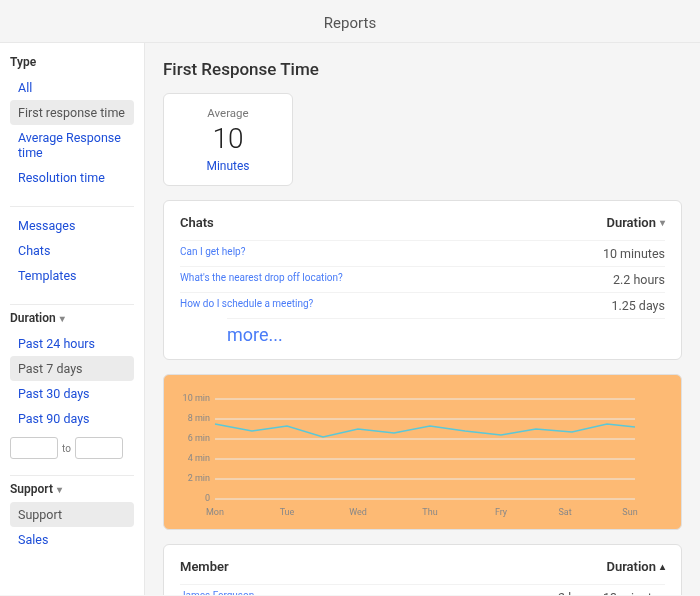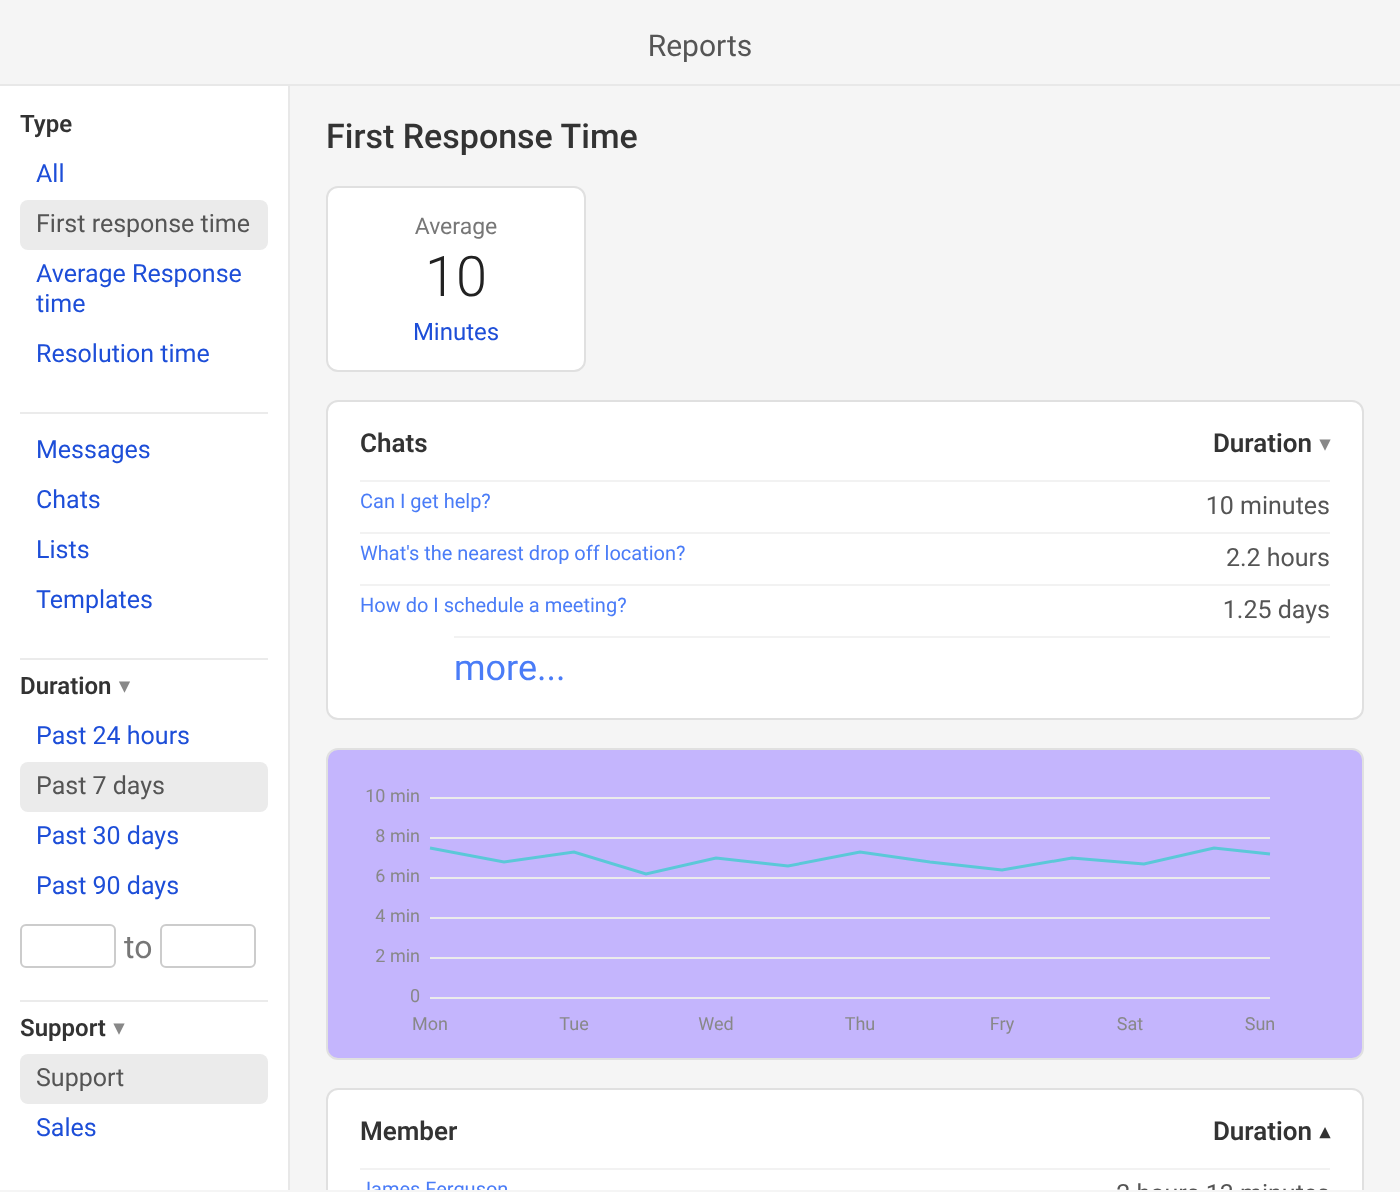--- a/index.html
+++ b/index.html
@@ -69,21 +69,21 @@
     }
     .date-input {
       width: 48px;
       height: 22px;
       border: 1px solid #ccc;
       border-radius: 3px;
       font-size: 11px;
       padding: 2px 4px;
     }
     .date-label {
-      font-size: 16px;
+      font-size: 10px;
       color: #777;
     }
     .funnel-icon {
       font-size: 10px;
       color: #888;
     }
 
     
     .main {
       flex: 1;
@@ -158,21 +158,21 @@
       font-size: 18px;
       cursor: pointer;
       padding-top: 5px;
       display: block;
       border-top: 1px solid #f2f2f2;
       margin-left: 47px;
     }
 
     
     .chart-card {
-      background: #c4b5fd;
+      background: #fdba74;
       border: 1px solid #e0e0e0;
       border-radius: 6px;
       padding: 14px 16px 10px;
       margin-bottom: 14px;
     }
 
     
     .chart-svg { display: block; }
 
     
@@ -213,23 +213,20 @@
     </div>
 
     <hr class="sidebar-divider">
 
     <div class="sidebar-section">
       <div class="sidebar-item">
         <span>Messages</span>
       </div>
       <div class="sidebar-item">
         <span>Chats</span>
-      </div>
-      <div class="sidebar-item">
-        <span>Lists</span>
       </div>
       <div class="sidebar-item">
         <span>Templates</span>
       </div>
     </div>
 
     <hr class="sidebar-divider">
 
     <div class="sidebar-section">
       <div class="sidebar-section-title">

